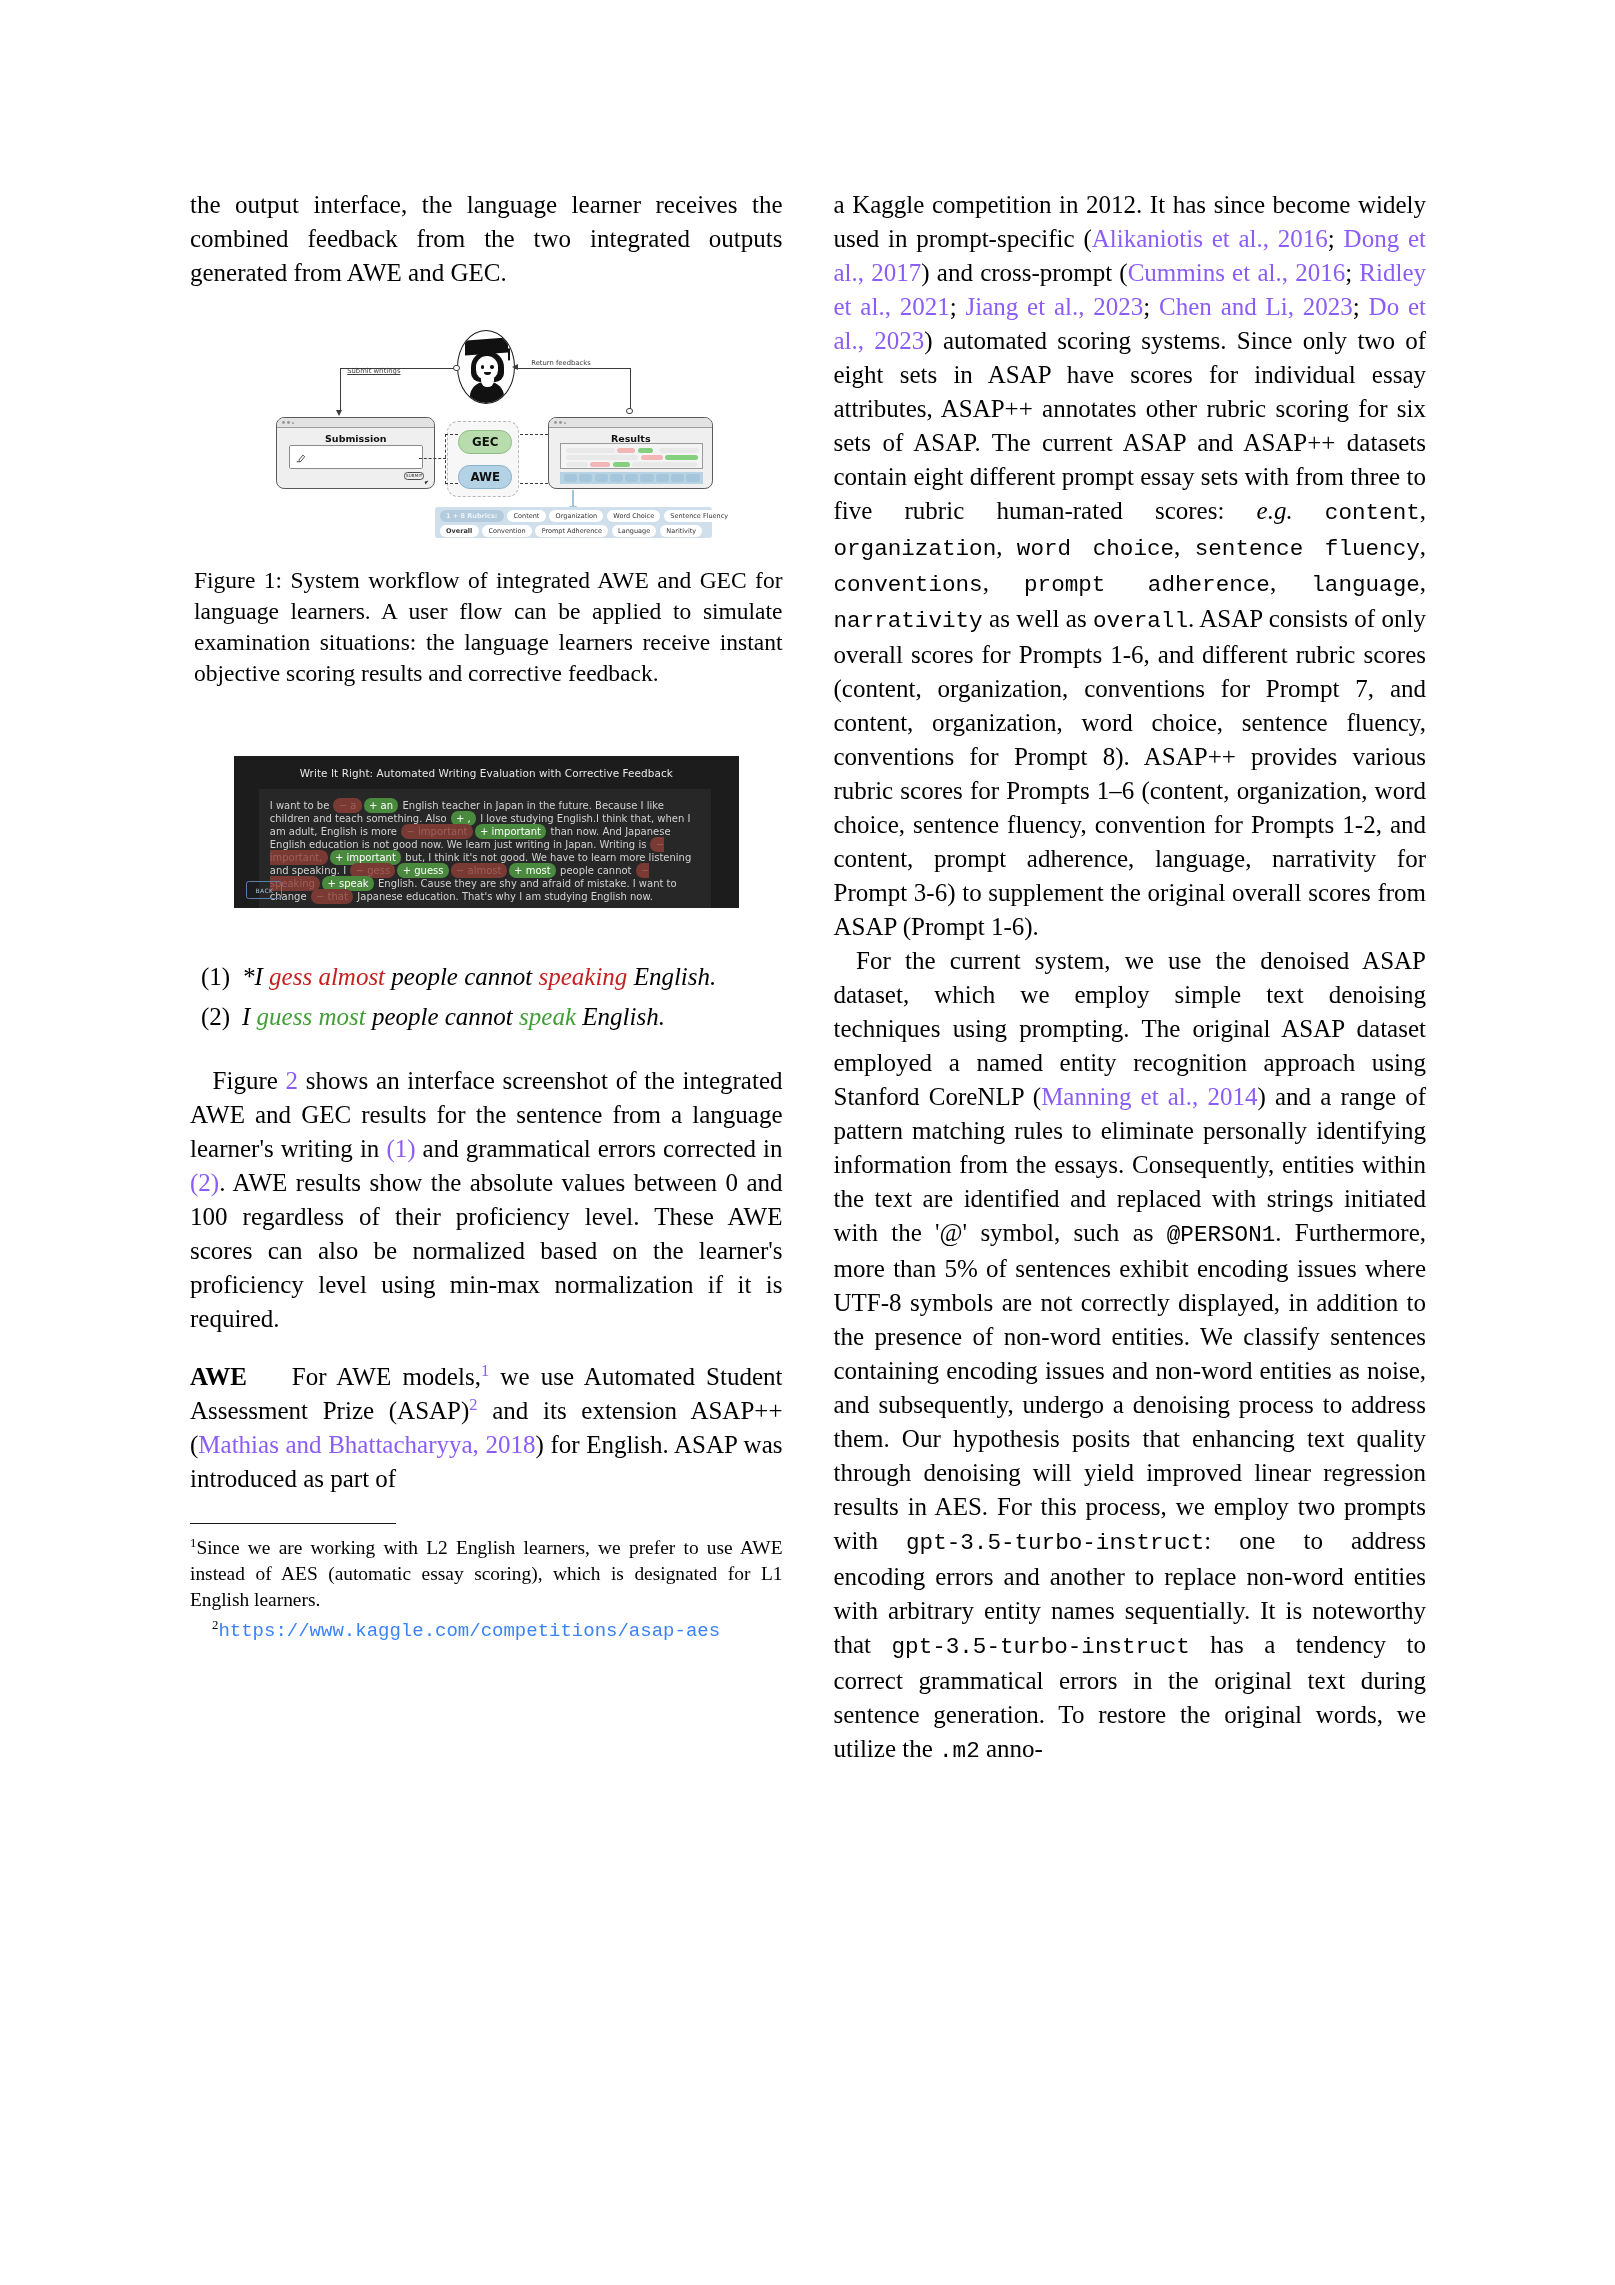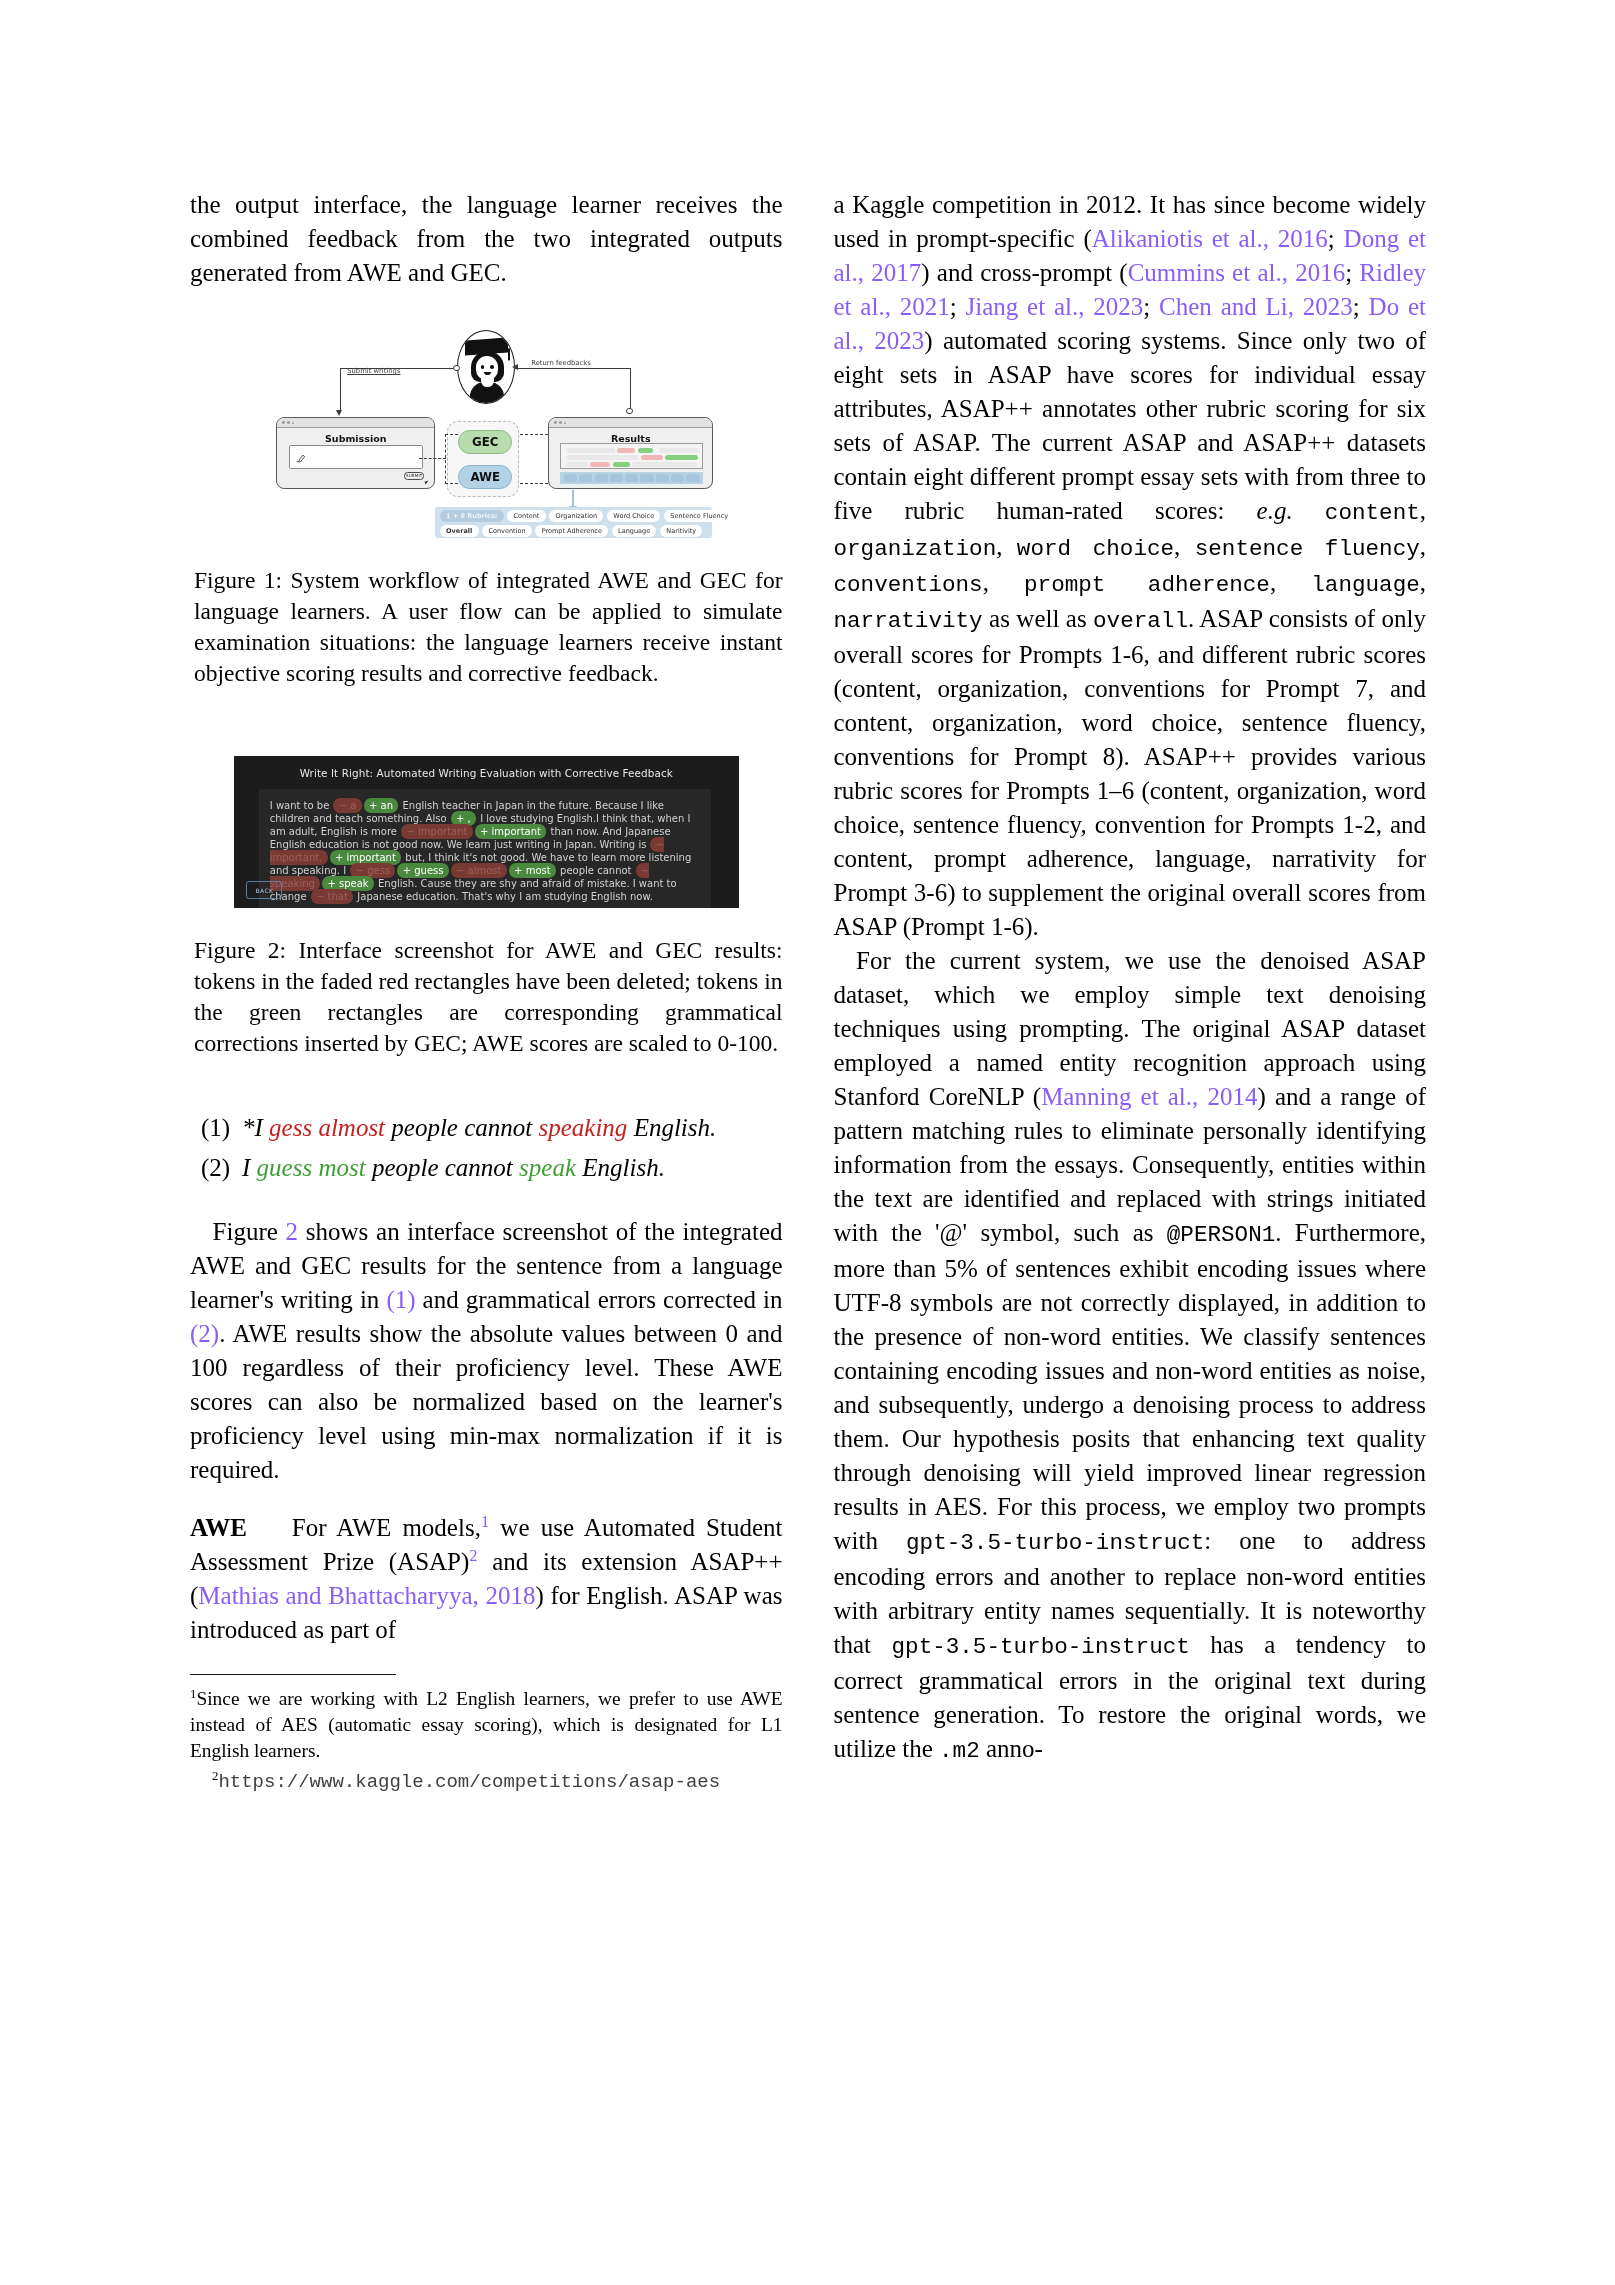--- a/index.html
+++ b/index.html
@@ -296,21 +296,21 @@
 
   
   .fn-rule {
     width: 206px; height: 1.4px; background: #1a1a1a;
     margin: 27px 0 11px 0;
   }
   .footnote {
     font-size: 19.4px; line-height: 26px; text-align: justify;
     margin: 0 0 3.6px 0;
   }
-  .fn-url { color: #404040; font-family: "Liberation Mono", monospace; font-size: 19px; }
+  .fn-url { color: #3b82f6; font-family: "Liberation Mono", monospace; font-size: 19px; }
 </style>
 </head>
 <body>
 
 <div class="page">
   <div class="columns">
 
     <div class="col">
 
       <p class="body-text">the output interface, the language learner receives the combined feedback from the two integrated outputs generated from AWE and GEC.</p>
@@ -454,21 +454,20 @@
                   <div class="f2-td">17</div>
                   <div class="f2-td">18</div>
                   <div class="f2-td">39</div>
                 </div>
             </div>
           </div>
           <div class="f2-back">BACK</div>
         </div>
       </div>
 
-      <p class="caption">Figure 2: Interface screenshot for AWE and GEC results: tokens in the faded red rectangles have been deleted; tokens in the green rectangles are corresponding grammatical corrections inserted by GEC; AWE scores are scaled to 0-100.</p>
 
       <div class="examples">
         <div class="ex">
           <span class="ex-num">(1)</span>
           <span class="ex-body" id="ex1">*I <span class="red">gess almost</span> people cannot <span class="red">speaking</span> English.</span>
         </div>
         <div class="ex">
           <span class="ex-num">(2)</span>
           <span class="ex-body" id="ex2">I <span class="green">guess most</span> people cannot <span class="green">speak</span> English.</span>
         </div>

